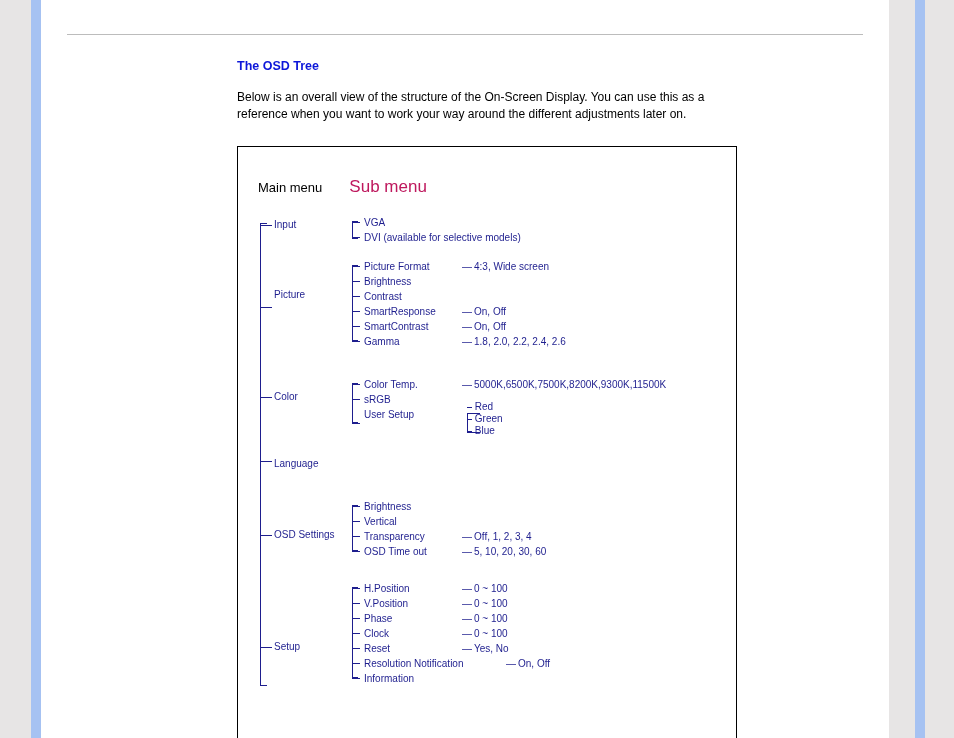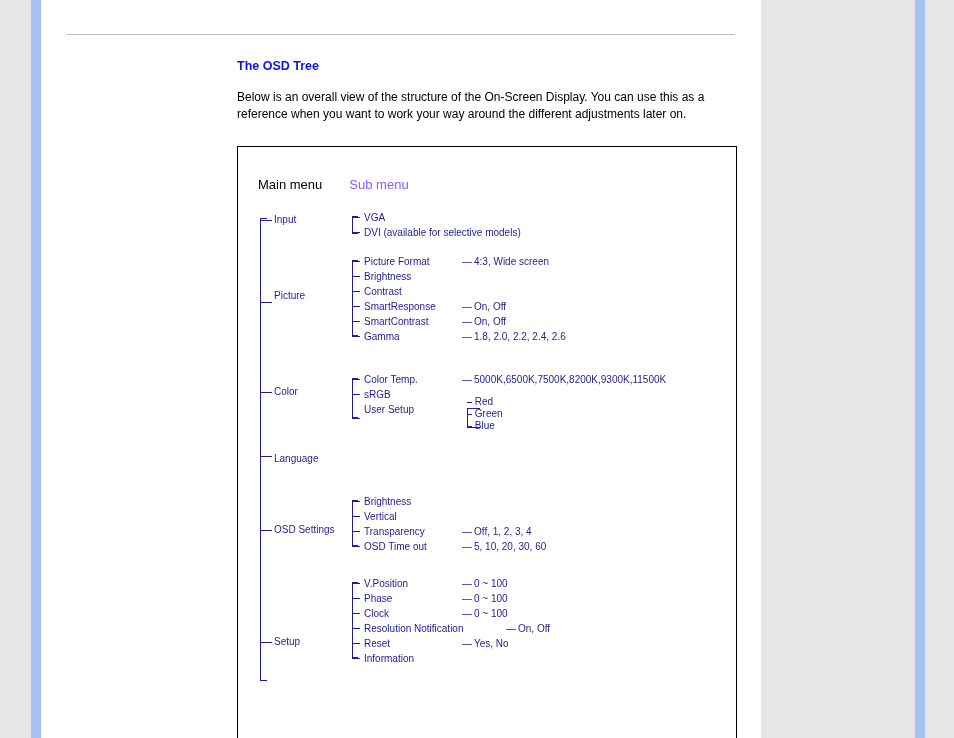--- a/index.html
+++ b/index.html
@@ -13,21 +13,21 @@
     overflow:hidden;
     position:relative;
   }
   .blue-stripe{position:absolute;top:0;width:10px;height:738px;background:#a6c2f2;}
   .blue-stripe.left{left:31px;}
   .blue-stripe.right{left:915px;}
   .paper{
     position:absolute;
     left:41px;
     top:0;
-    width:720px;
+    width:848px;
     height:738px;
     background:#ffffff;
     box-sizing:border-box;
     padding:0 26px;
   }
   hr.sep{border:none;border-top:1px solid #bcbcbc;margin:34px 0 24px 0;}
   .heading{
     color:#0d17d9;
     font-weight:bold;
     font-size:12.5px;
@@ -45,21 +45,21 @@
     margin-left:170px;
     width:500px;
     height:595px;
     border:1px solid #000;
     box-sizing:border-box;
     padding:30px 16px 12px 20px;
     position:relative;
   }
   .col-headers{margin-bottom:18px;}
   .hdr-main{display:inline-block;width:88px;font-size:13px;color:#000;}
-  .hdr-sub{display:inline-block;font-size:13px;color:#8b5cf6;}
+  .hdr-sub{display:inline-block;font-size:17px;color:#be185d;}
   
   .tree{position:relative;font-size:10px;color:#1e1e8e;font-family:"Trebuchet MS",Verdana,Arial,sans-serif;}
   .tree .label{white-space:nowrap;}
   
   .tree .spine{position:absolute;left:2px;top:8px;bottom:45px;border-left:1px solid #1e1e8e;}
   .tree .spine .cap-top{position:absolute;top:0;left:0;width:6px;border-top:1px solid #1e1e8e;}
   .tree .spine .cap-bot{position:absolute;bottom:0;left:0;width:6px;border-top:1px solid #1e1e8e;}
   .main-item{position:relative;margin-bottom:6px;}
   .main-item .tick{position:absolute;left:2px;width:12px;border-top:1px solid #1e1e8e;}
   .main-item .mi-label{display:inline-block;width:70px;}
@@ -113,21 +113,21 @@
               <div class="cap-top"></div>
               <div class="cap-bot"></div>
             </div>
           <div class="sub-line"><div class="t"></div><span class="lab label">VGA</span></div>
           <div class="sub-line"><div class="t"></div><span class="lab label" style="min-width:auto;">DVI (available for selective models)</span></div>
         </div>
       </div>
 
       <div class="main-item" style="height:112px;">
         <div class="tick" style="top:48px;"></div>
-        <div class="mi-label-wrap" style="top:36px;"><span class="mi-label label">Picture</span></div>
+        <div class="mi-label-wrap" style="top:30px;"><span class="mi-label label">Picture</span></div>
         <div class="sub">
           <div class="sp" style="top:6px;bottom:8px;">
               <div class="cap-top"></div>
               <div class="cap-bot"></div>
             </div>
           <div class="sub-line"><div class="t"></div><span class="lab label">Picture Format</span><span class="dash">—</span><span class="val label">4:3, Wide screen</span></div>
           <div class="sub-line"><div class="t"></div><span class="lab label">Brightness</span></div>
           <div class="sub-line"><div class="t"></div><span class="lab label">Contrast</span></div>
           <div class="sub-line"><div class="t"></div><span class="lab label">SmartResponse</span><span class="dash">—</span><span class="val label">On, Off</span></div>
           <div class="sub-line"><div class="t"></div><span class="lab label">SmartContrast</span><span class="dash">—</span><span class="val label">On, Off</span></div>
@@ -181,24 +181,25 @@
       </div>
 
       <div class="main-item" style="height:150px;">
         <div class="tick" style="top:66px;"></div>
         <div class="mi-label-wrap" style="top:60px;"><span class="mi-label label">Setup</span></div>
         <div class="sub">
           <div class="sp" style="top:6px;bottom:8px;">
               <div class="cap-top"></div>
               <div class="cap-bot"></div>
             </div>
+          <div class="sub-line"><div class="t"></div><span class="lab label">H.Position</span><span class="dash">—</span><span class="val label">0 ~ 100</span></div>
           <div class="sub-line"><div class="t"></div><span class="lab label">V.Position</span><span class="dash">—</span><span class="val label">0 ~ 100</span></div>
           <div class="sub-line"><div class="t"></div><span class="lab label">Phase</span><span class="dash">—</span><span class="val label">0 ~ 100</span></div>
           <div class="sub-line"><div class="t"></div><span class="lab label">Clock</span><span class="dash">—</span><span class="val label">0 ~ 100</span></div>
+          <div class="sub-line"><div class="t"></div><span class="lab label">Reset</span><span class="dash">—</span><span class="val label">Yes, No</span></div>
           <div class="sub-line"><div class="t"></div><span class="lab label" style="min-width:140px;">Resolution Notification</span><span class="dash">—</span><span class="val label">On, Off</span></div>
-          <div class="sub-line"><div class="t"></div><span class="lab label">Reset</span><span class="dash">—</span><span class="val label">Yes, No</span></div>
           <div class="sub-line"><div class="t"></div><span class="lab label">Information</span></div>
         </div>
       </div>
 
     </div>
   </div>
 </div>
 
 </body></html>

